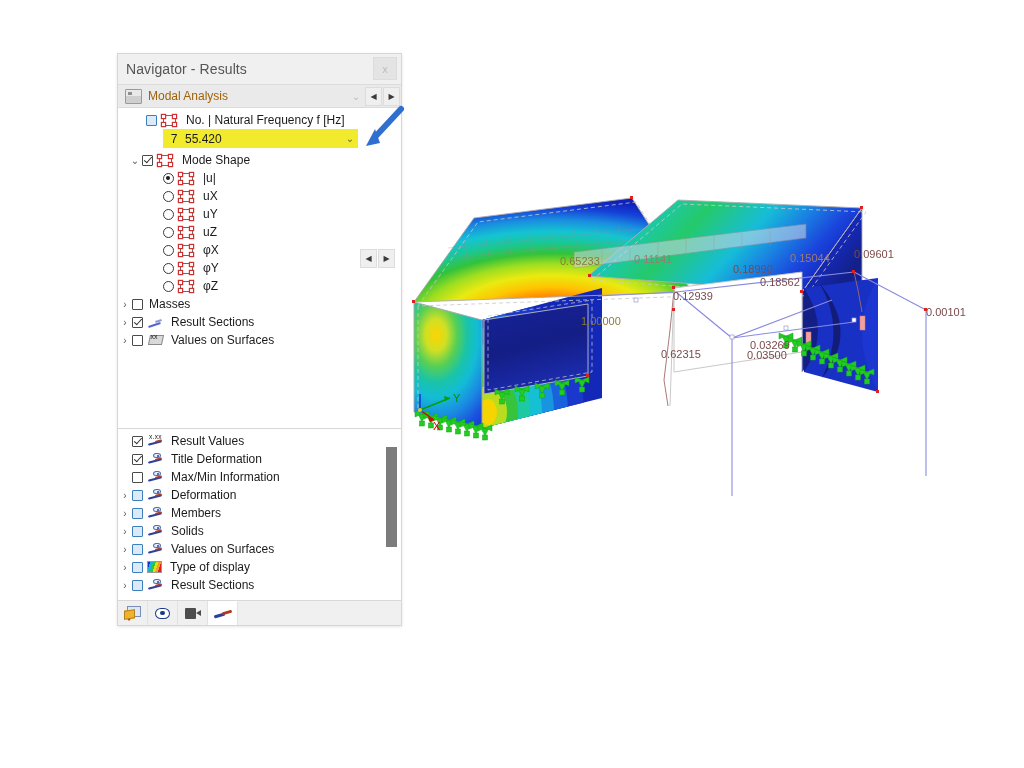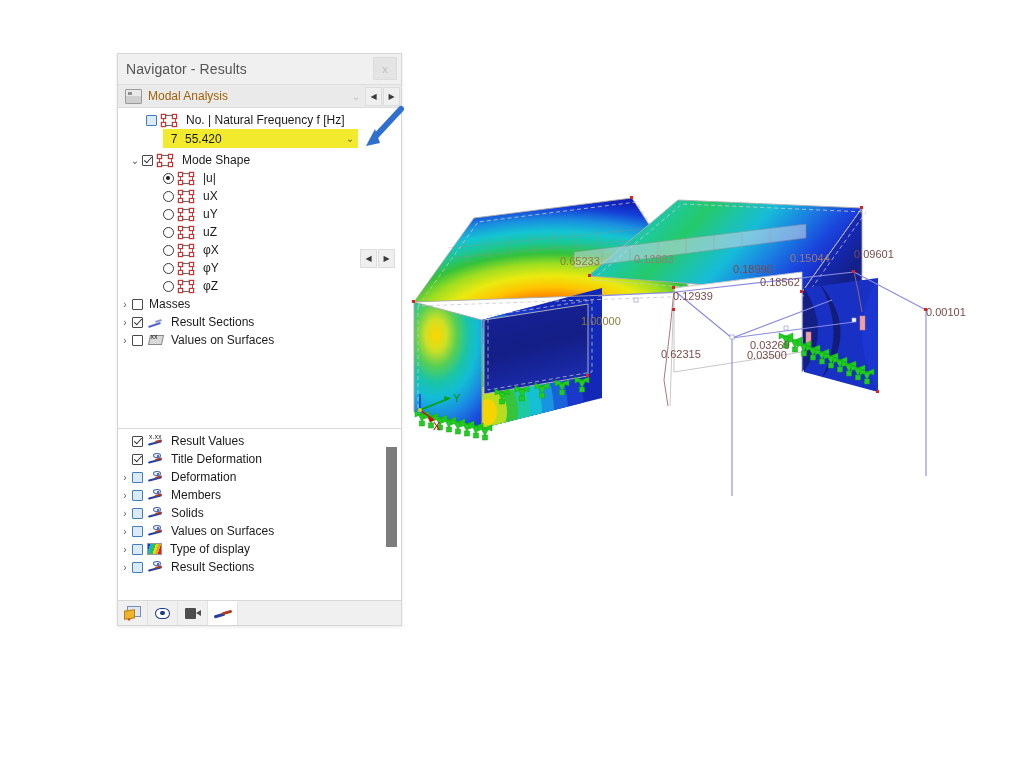--- a/index.html
+++ b/index.html
@@ -710,21 +710,21 @@
         <circle cx="18" cy="230" r="2" fill="#e0d000"></circle>
         <text x="51" y="222" font-family="Liberation Sans, sans-serif" font-size="11" fill="#009000">Y</text>
         <text x="31" y="250" font-family="Liberation Sans, sans-serif" font-size="11" fill="#d00000">X</text>
       </g>
     </svg>
 
     
     <div>
       <span class="lbl olive" style="left:158px;top:75px;">0.65233</span>
       <span class="lbl olive" style="left:179px;top:135px;">1.00000</span>
-      <span class="lbl dim" style="left:232px;top:73px;">0.12883</span>
+      <span class="lbl dim" style="left:232px;top:73px;">0.11141</span>
       <span class="lbl" style="left:271px;top:110px;">0.12939</span>
       <span class="lbl" style="left:331px;top:83px;">0.18990</span>
       <span class="lbl" style="left:358px;top:96px;">0.18562</span>
       <span class="lbl dim" style="left:388px;top:72px;">0.15044</span>
       <span class="lbl" style="left:452px;top:68px;">0.09601</span>
       <span class="lbl" style="left:524px;top:126px;">0.00101</span>
       <span class="lbl" style="left:259px;top:168px;">0.62315</span>
       <span class="lbl" style="left:348px;top:159px;">0.03269</span>
       <span class="lbl" style="left:345px;top:169px;">0.03500</span>
     </div>
@@ -840,20 +840,30 @@
         <span class="expander"></span>
         <div class="cbox checked"></div>
         <div class="ico-eye-line">
             <span class="ln"></span>
             <span class="ln2"></span>
             <span class="eye"></span>
           </div>
         <span class="tlabel">Title Deformation</span>
       </div>
       <div class="brow">
+        <span class="expander"></span>
+        <div class="cbox"></div>
+        <div class="ico-eye-line">
+            <span class="ln"></span>
+            <span class="ln2"></span>
+            <span class="eye"></span>
+          </div>
+        <span class="tlabel">Max/Min Information</span>
+      </div>
+      <div class="brow">
         <span class="expander">›</span>
         <div class="cbox blue"></div>
         <div class="ico-eye-line">
             <span class="ln"></span>
             <span class="ln2"></span>
             <span class="eye"></span>
           </div>
         <span class="tlabel">Deformation</span>
       </div>
       <div class="brow">

